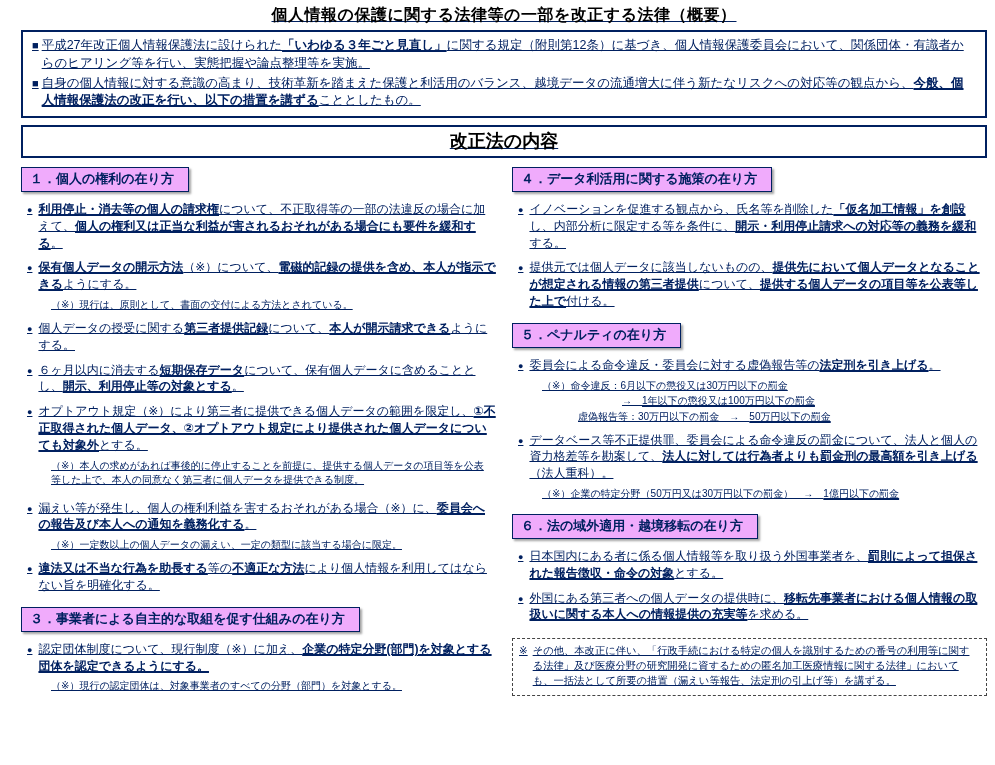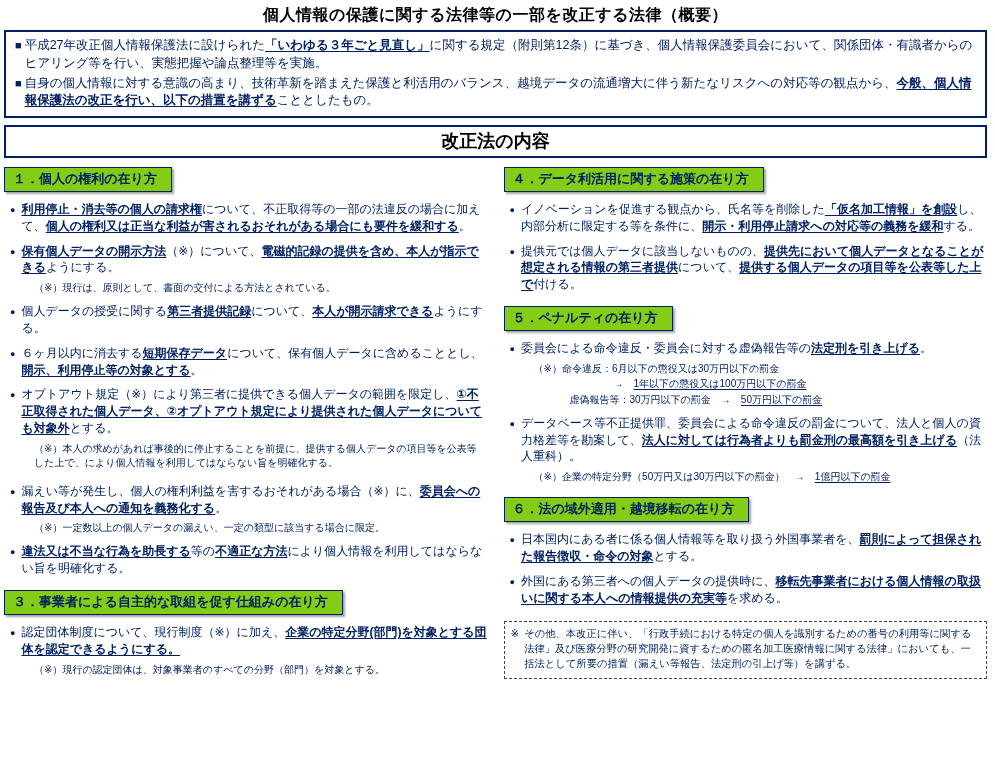--- a/index.html
+++ b/index.html
@@ -2,21 +2,21 @@
 <html lang="ja"><head>
 <meta charset="utf-8">
 <style>
   * { margin:0; padding:0; box-sizing:border-box; }
   html,body { background:#ffffff; }
   body {
     width:995px; height:765px; overflow:hidden;
     font-family:"Liberation Sans","DejaVu Sans",sans-serif;
     color:#002060;
   }
-  .page { width:995px; height:616px; padding:3px 7px 4px 3px; position:relative; }
+  .page { width:995px; height:616px; padding:3px 7px 4px 20px; position:relative;text-decoration:underline; }
 
   .title {
     text-align:center; font-size:16px; font-weight:bold; color:#000000;
     padding:2px 0 4px 0; letter-spacing:0.5px;
   }
 
   .intro-box {
     border:2px solid #002060; padding:5px 9px 6px 9px; margin:0 1px;
   }
   .intro-item { display:flex; font-size:12.5px; line-height:1.42; }
@@ -26,21 +26,21 @@
   .content-header {
     border:2px solid #002060; margin:7px 1px 9px 1px; padding:2px 0 3px 0;
     text-align:center; font-size:18px; font-weight:bold; color:#000000;
   }
 
   .columns { display:flex; gap:16px; align-items:flex-start; padding:0 1px; }
   .col { flex:1 1 0; min-width:0; }
 
   .section + .section { margin-top:13px; }
   .section-heading {
-    display:inline-block; background:#84cc16; border:1px solid #002060;
+    display:inline-block; background:#f0abfc; border:1px solid #002060;
     box-shadow:2px 2px 2px rgba(90,90,90,0.55);
     font-size:13px; font-weight:bold; color:#002060;
     padding:2px 14px 3px 8px; margin-bottom:9px;
   }
 
   .bullet { display:flex; font-size:12px; line-height:1.4; margin:0 0 8px 2px; }
   .dot { flex:0 0 auto; font-size:9px; margin:3px 6px 0 4px; }
   .btxt { flex:1 1 auto; }
 
   .note { font-size:10px; line-height:1.4; margin:-3px 4px 8px 30px; }
@@ -102,21 +102,21 @@
 
         <div class="bullet">
           <span class="dot">●</span>
           <div class="btxt"><span>６ヶ月以内に消去する</span><span class="b u">短期保存データ</span><span>について、保有個人データに含めることとし、</span><span class="b u">開示、利用停止等の対象とする</span><span>。</span></div>
         </div>
 
         <div class="bullet">
           <span class="dot">●</span>
           <div class="btxt"><span>オプトアウト規定（※）により第三者に提供できる個人データの範囲を限定し、</span><span class="b u">①不正取得された個人データ、②オプトアウト規定により提供された個人データについても対象外</span><span>とする。</span></div>
         </div>
-        <div class="note"><span>（※）本人の求めがあれば事後的に停止することを前提に、提供する個人データの項目等を公表等した上で、により個人情報を利用してはならない旨を明確化する。</span></div>
+        <div class="note"><span>（※）本人の求めがあれば事後的に停止することを前提に、提供する個人データの項目等を公表等した上で、本人の同意なく第三者に個人データを提供できる制度。</span></div>
       </div>
 
       <div class="section">
 
         <div class="bullet">
           <span class="dot">●</span>
           <div class="btxt"><span>漏えい等が発生し、個人の権利利益を害するおそれがある場合（※）に、</span><span class="b u">委員会への報告及び本人への通知を義務化する</span><span>。</span></div>
         </div>
         <div class="note"><span>（※）一定数以上の個人データの漏えい、一定の類型に該当する場合に限定。</span></div>
 

